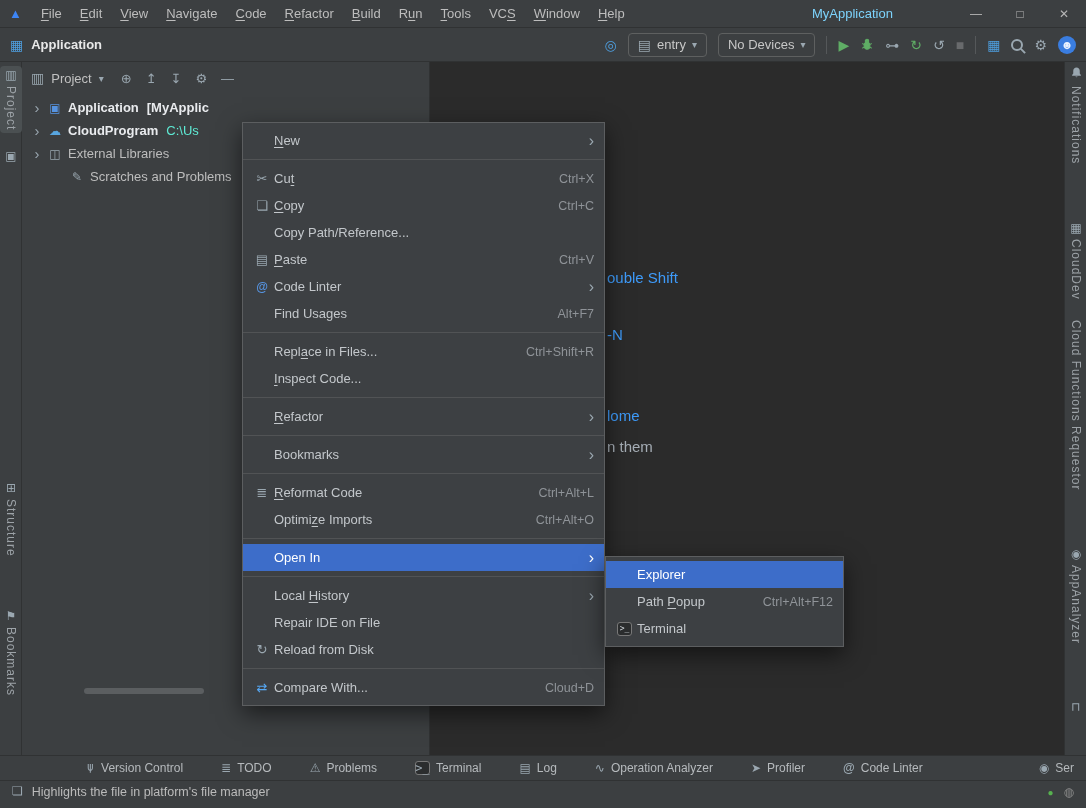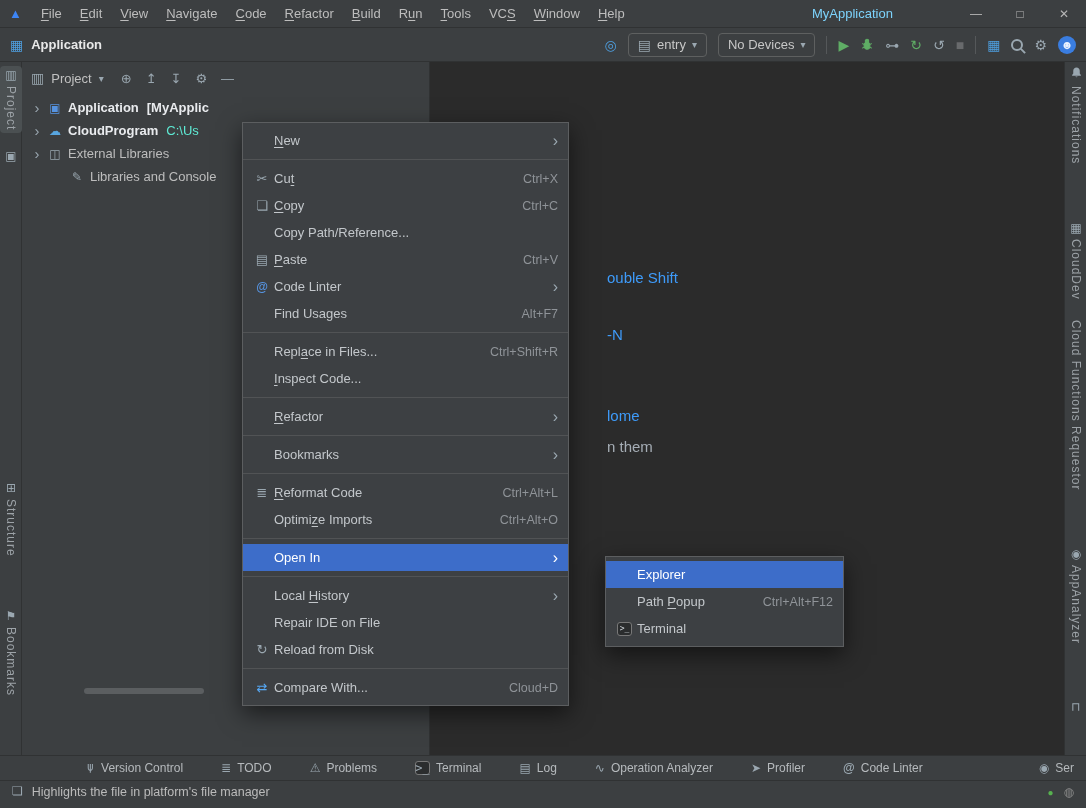--- a/index.html
+++ b/index.html
@@ -57,21 +57,21 @@
   .tsuffix{color:#5eead4;margin-left:3px;} .tsuffix.bold{font-weight:bold;color:#e9ebee;}
   .pp-scroll{position:absolute;left:62px;top:626px;width:120px;height:6px;border-radius:3px;background:#5b5e60;}
   
   .editor{position:absolute;left:431px;top:62px;width:633px;height:693px;background:#2b2b2b;}
   .frag{position:absolute;font-size:15px;color:#3e9bfa;white-space:nowrap;}
   .frag1{left:607px;top:269px;} .frag2{left:607px;top:326px;} .frag3{left:607px;top:407px;text-align:center;}
   .frag4{left:607px;top:438px;color:#a5adb5;}
   
   .popup{position:absolute;background:#3d4043;border:1px solid #5c5e60;box-shadow:0 8px 22px rgba(0,0,0,.55);
       padding:4px 0;box-sizing:border-box;z-index:10;}
-  .context-menu{left:242px;top:122px;width:327px;}
+  .context-menu{left:242px;top:122px;width:363px;}
   .open-in-submenu{left:605px;top:556px;width:239px;z-index:11;}
   .menu-row{height:27px;display:flex;align-items:center;padding:0 10px 0 7px;color:#c3c7cb;}
   .menu-row.sel{background:#3d6dc9;color:#ffffff;}
   .mi-icon{width:24px;flex:none;text-align:center;font-size:13px;color:#9aa7b0;line-height:1;}
   .mi-label{white-space:nowrap;}
   .mi-right{margin-left:auto;display:flex;align-items:center;gap:4px;}
   .mi-shortcut{color:#8f9398;font-size:12.5px;}
   .mi-arrow{color:#9aa7b0;font-size:16px;line-height:1;}
   .sel .mi-arrow{color:#ffffff;}
   .menu-sep{height:1px;background:#515355;margin:5px 0;}
@@ -240,21 +240,21 @@
           <span class="tsuffix">C:\Us</span>
         </div>
         <div class="tree-row">
           <span class="chev">›</span>
           <span class="tree-icon ic-tree_lib">◫</span>
           <span class="tname">External Libraries</span>
         </div>
         <div class="tree-row indent">
           <span class="chev-spacer"></span>
           <span class="tree-icon ic-tree_scratch">✎</span>
-          <span class="tname">Libraries and Console</span>
+          <span class="tname">Scratches and Problems</span>
         </div>
       </div>
     <div class="pp-scroll"></div>
   </div>
 
   <div class="popup context-menu">
       <div class="menu-row">
         <span class="mi-icon"></span>
         <span class="mi-label"><span class="u">N</span>ew</span>
         <span class="mi-right">

